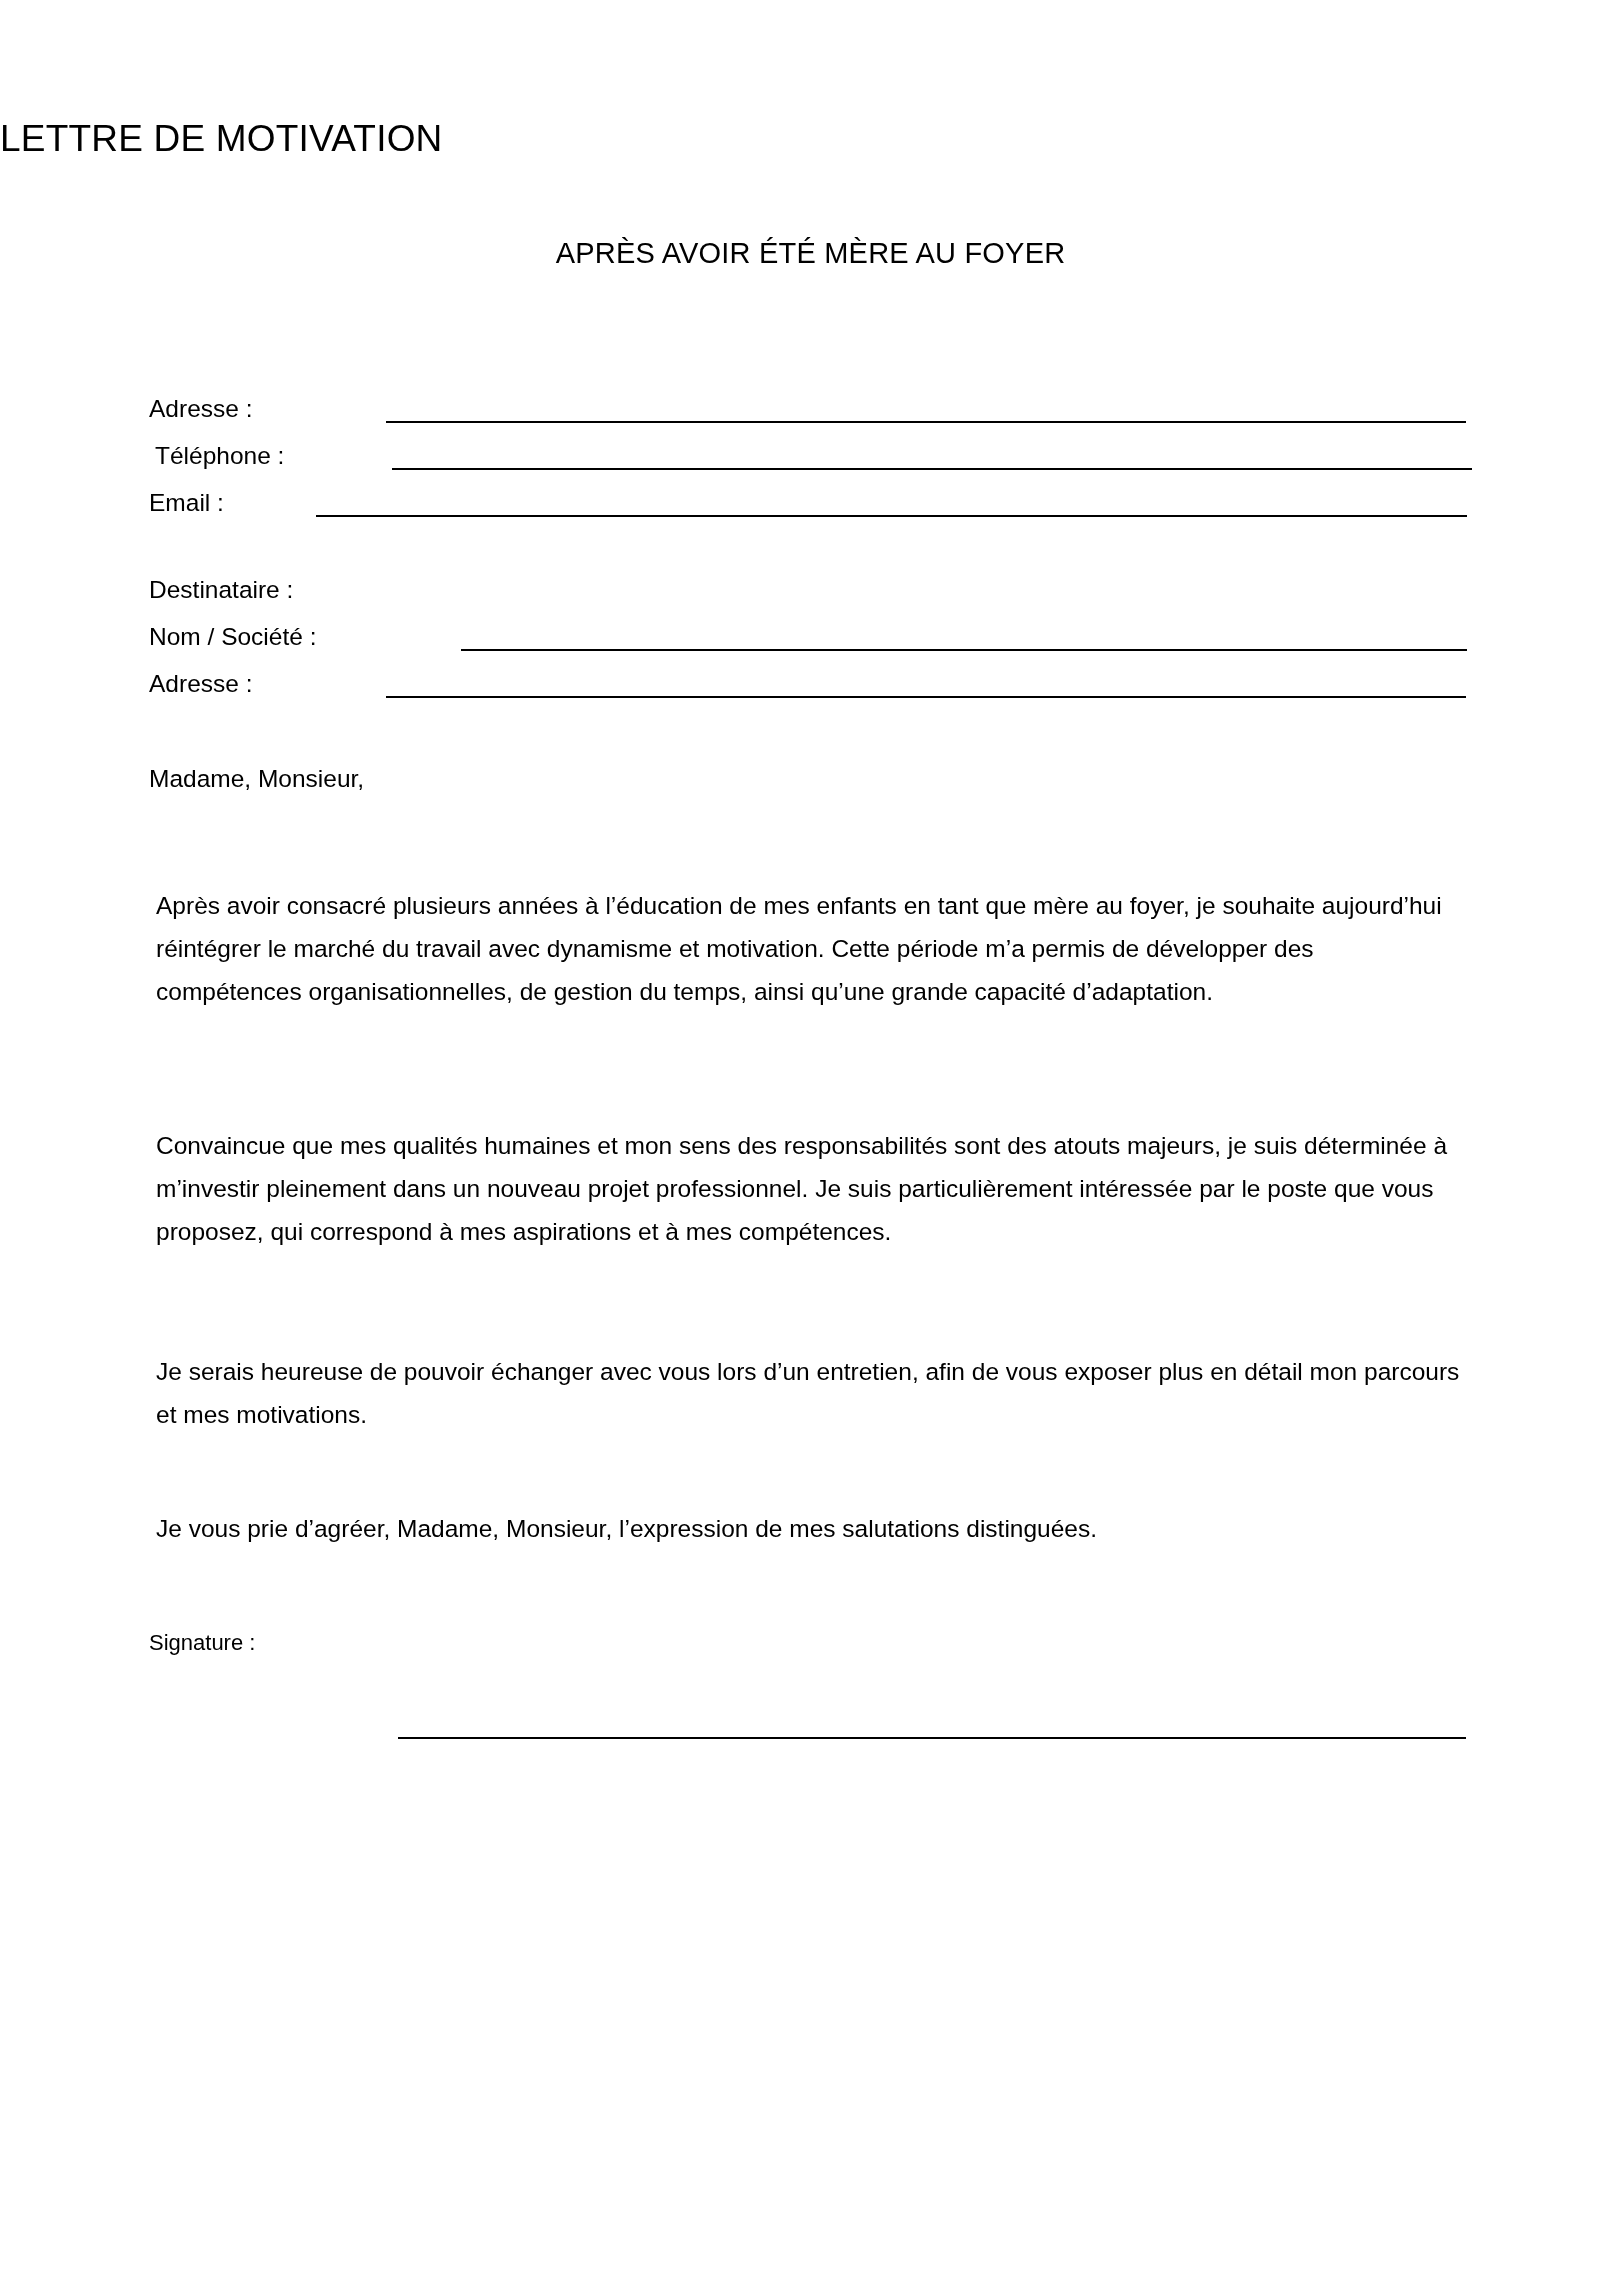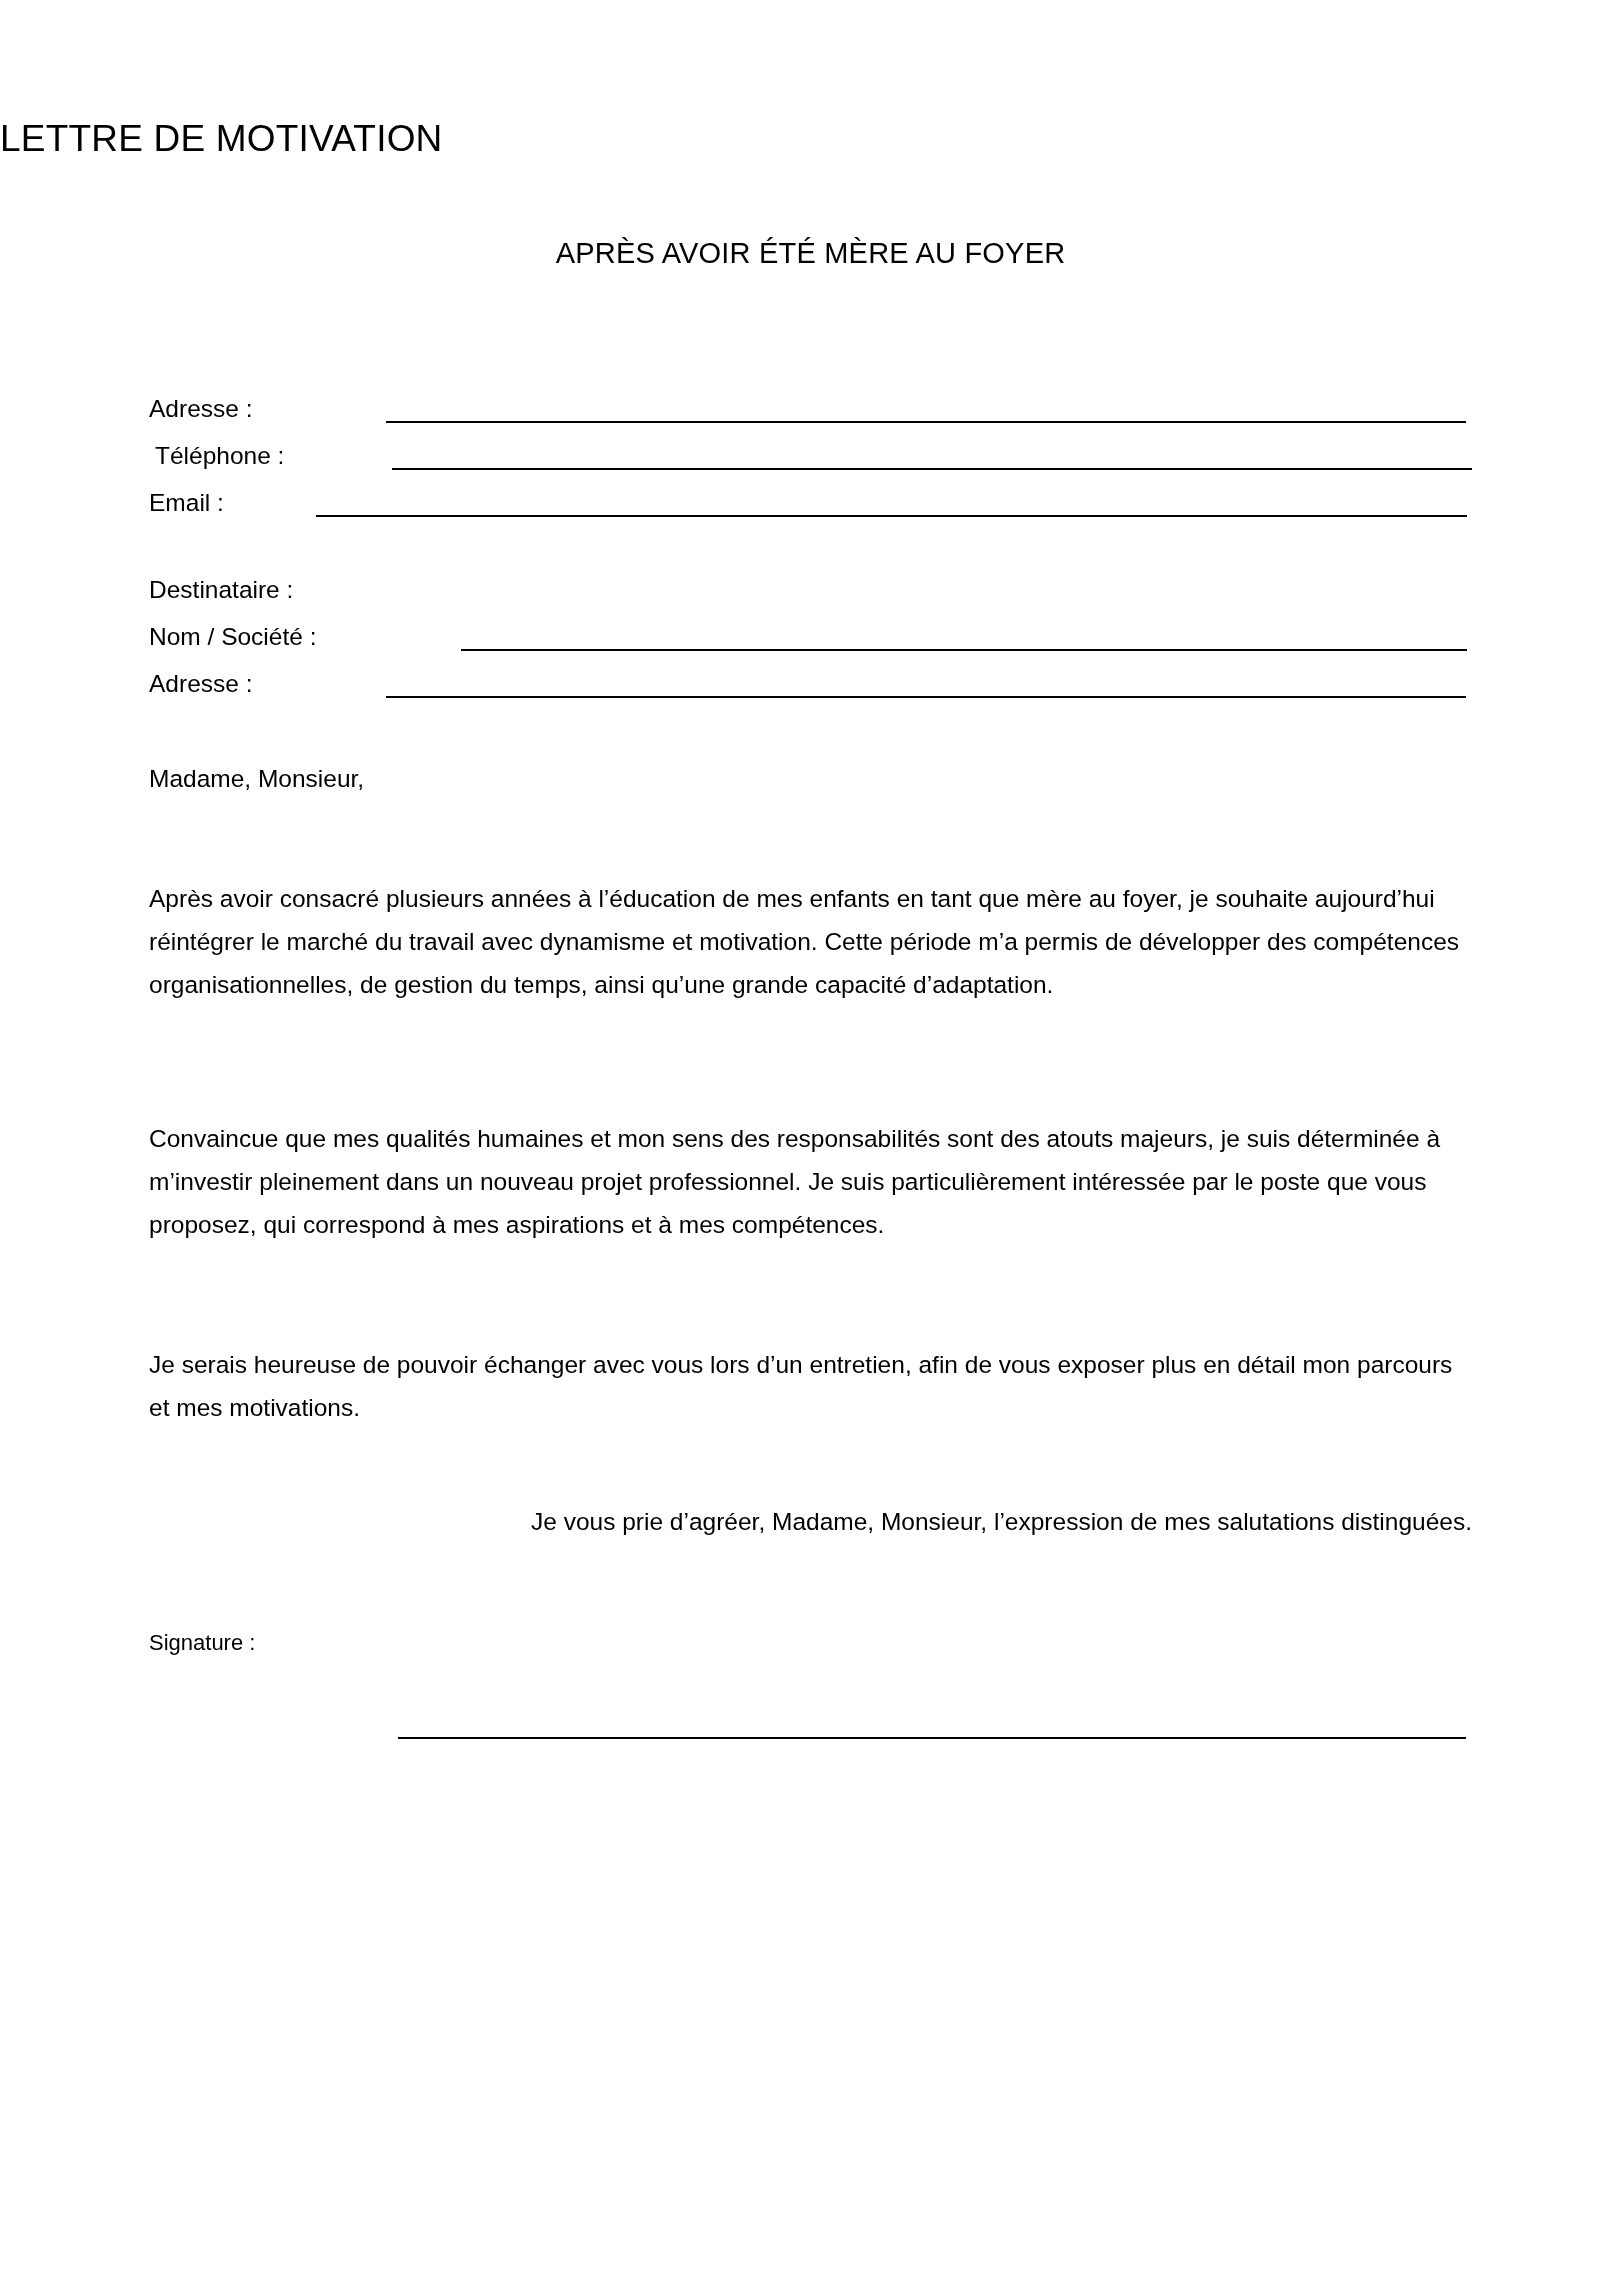--- a/index.html
+++ b/index.html
@@ -85,21 +85,21 @@
   }
   .para {
     position: absolute;
     left: 149px;
     width: 1323px;
     font-size: 24.5px;
     line-height: 43px;
     text-align: left;
   }
   .para p {
-    margin: 0;
+    margin: 7px;
   }
 
   .signature-label {
     position: absolute;
     left: 149px;
     top: 1626px;
     font-size: 22px;
     line-height: 33px;
     white-space: nowrap;
   }
@@ -148,21 +148,21 @@
   </div>
 
   <div class="para" style="top:1343px;">
     <p>Je serais heureuse de pouvoir échanger avec vous lors d’un entretien, afin de vous exposer plus en détail mon parcours et mes motivations.</p>
   </div>
 
   <div class="para" style="top:1117px;">
     <p>Convaincue que mes qualités humaines et mon sens des responsabilités sont des atouts majeurs, je suis déterminée à m’investir pleinement dans un nouveau projet professionnel. Je suis particulièrement intéressée par le poste que vous proposez, qui correspond à mes aspirations et à mes compétences.</p>
   </div>
 
-  <div class="para" style="top:1500px;text-align:right;">
+  <div class="para" style="top:1500px;">
     <p>Je vous prie d’agréer, Madame, Monsieur, l’expression de mes salutations distinguées.</p>
   </div>
 
   <div class="signature-label">Signature :</div>
   <span class="rule" style="left:398px; width:1068px; top:1737px;"></span>
 
 </div>
 
 
 </body></html>

